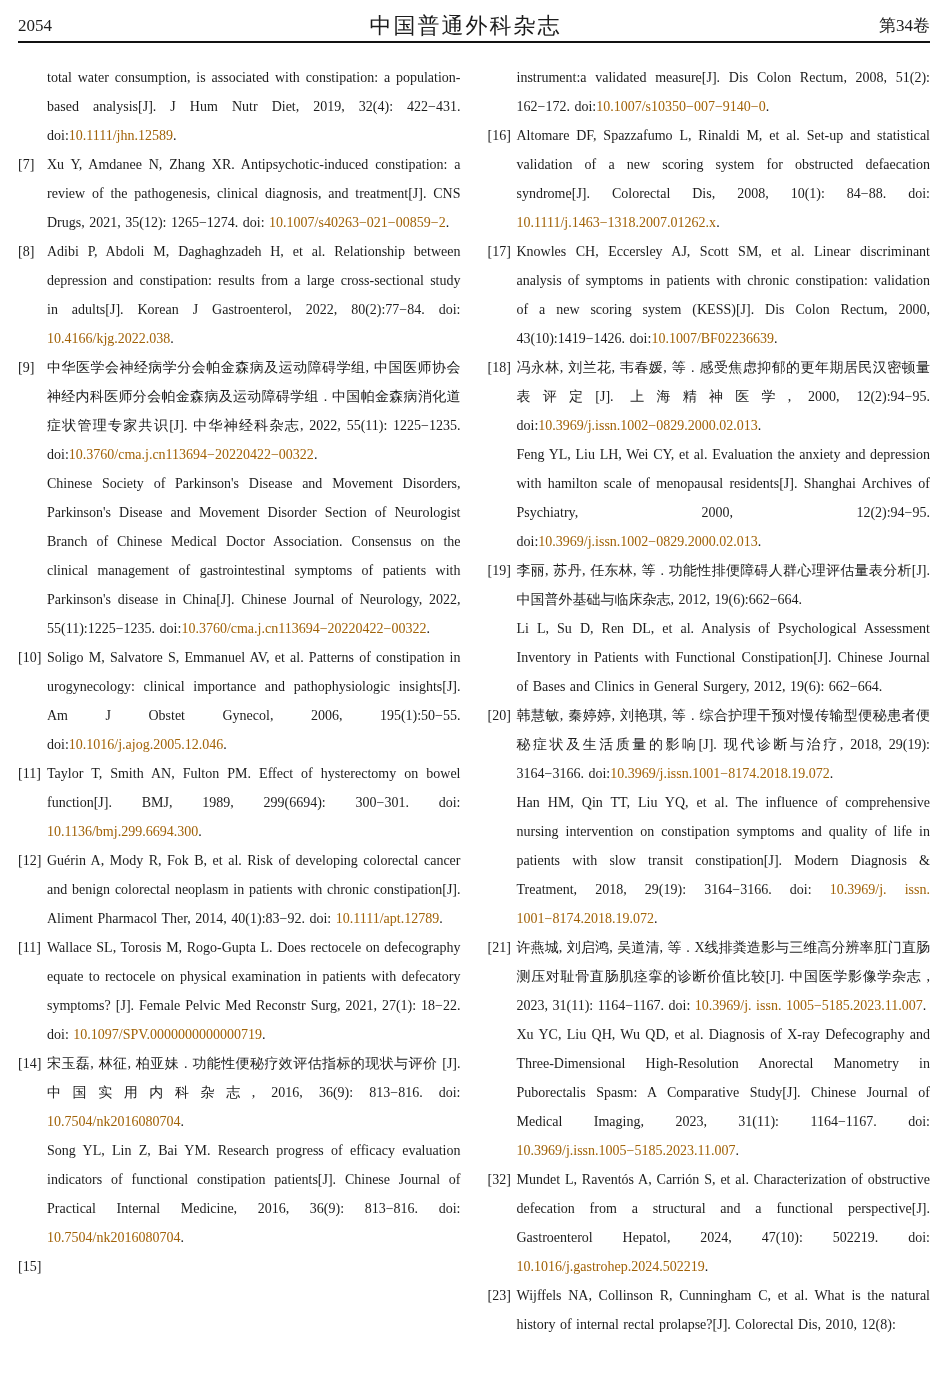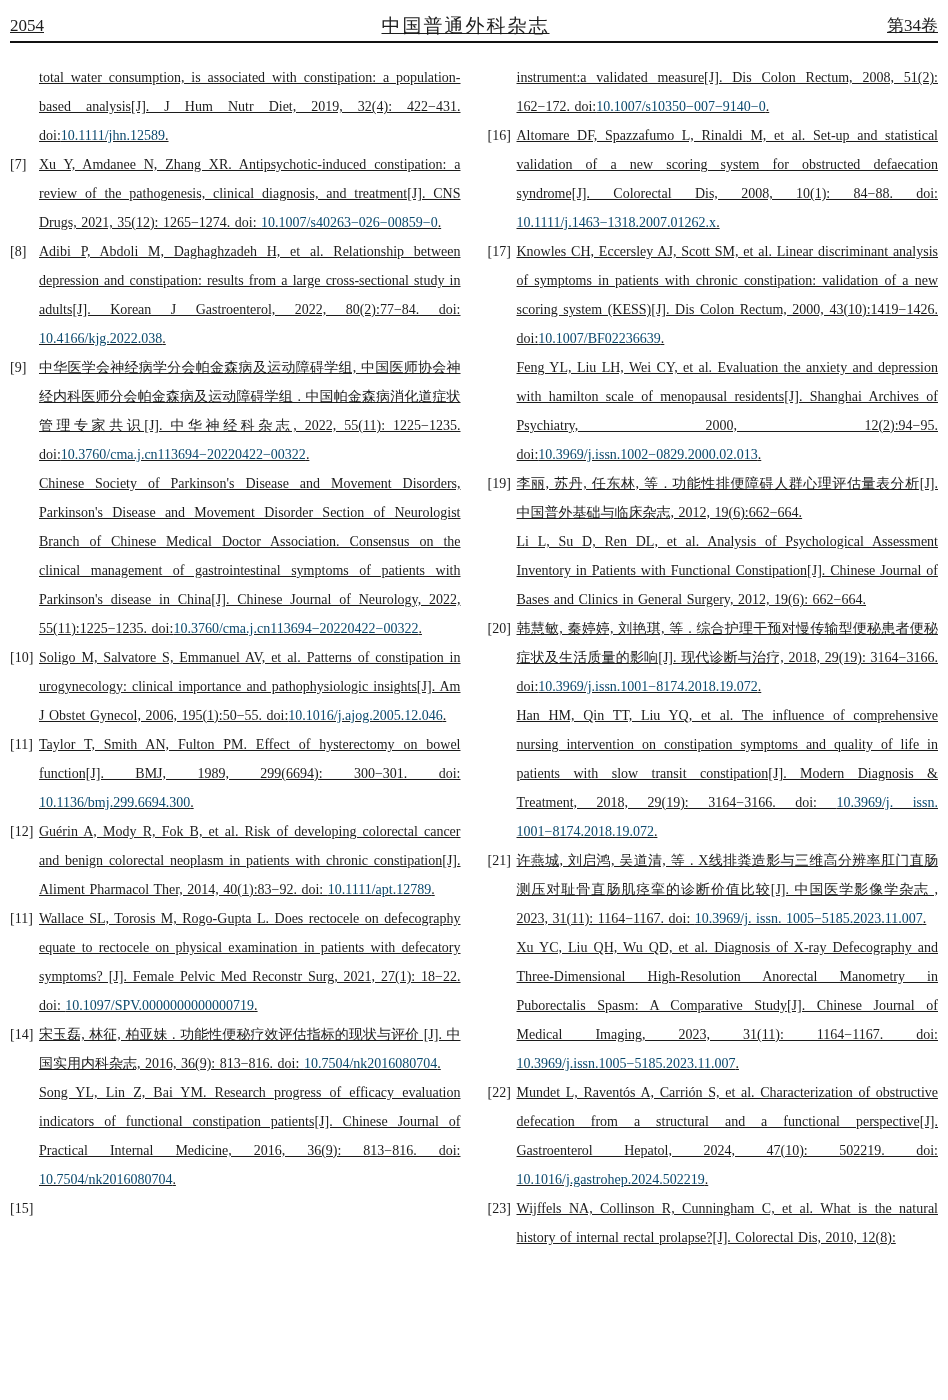--- a/index.html
+++ b/index.html
@@ -2,80 +2,81 @@
 <html><head>
 <meta charset="utf-8">
 <style>
   html, body { margin: 0; padding: 0; background: #ffffff; }
   body {
     width: 948px; height: 1400px; overflow: hidden;
     font-family: "Liberation Serif", "DejaVu Serif", serif;
     color: #1c1c1c;
     -webkit-font-smoothing: antialiased;
   }
-  .page { width: 948px; height: 1400px; box-sizing: border-box; padding: 0 10px; text-decoration: underline; }
+  .page { width: 948px; height: 1400px; box-sizing: border-box; padding: 0 18px; }
   .page-header {
     display: flex; align-items: flex-end; justify-content: space-between;
     padding-top: 16px; padding-bottom: 5px;
     border-bottom: 2px solid #111;
     font-size: 17px; line-height: 20px;
   }
-  .page-header .journal-title { font-size: 19px; letter-spacing: 2px; }
+  .page-header .journal-title { font-size: 22px; letter-spacing: 2px; }
   .columns {
     display: flex; gap: 27px; margin-top: 20px;
   }
   .col { width: 450.5px; }
   .ref {
     position: relative;
     padding-left: 29px;
     text-align: justify;
     font-size: 14px;
     line-height: 29px;
     word-spacing: 1px;
   }
   .ref-num {
     position: absolute; left: 0; top: 0;
     width: 29px; text-align: left;
   }
-  .doi-link { color: #0c4a6e; }
+  .doi-link { color: #a16207; }
   .seg { }
 </style>
 </head>
 <body>
 
 <div class="page">
   <header class="page-header">
     <span class="page-num">2054</span>
     <span class="journal-title">中国普通外科杂志</span>
     <span class="volume">第34卷</span>
   </header>
 
   <main class="columns">
     <div class="col" id="col-left">
         <div class="ref"><span class="seg">total water consumption, is associated with constipation: a population-based analysis[J]. J Hum Nutr Diet, 2019, 32(4): 422−431. doi:</span><span class="seg doi-link">10.1111/jhn.12589</span><span class="seg">.</span></div>
-        <div class="ref"><span class="ref-num">[7]</span><span class="seg">Xu Y, Amdanee N, Zhang XR. Antipsychotic-induced constipation: a review of the pathogenesis, clinical diagnosis, and treatment[J]. CNS Drugs, 2021, 35(12): 1265−1274. doi: </span><span class="seg doi-link">10.1007/s40263−026−00859−0</span><span class="seg">.</span></div>
+        <div class="ref"><span class="ref-num">[7]</span><span class="seg">Xu Y, Amdanee N, Zhang XR. Antipsychotic-induced constipation: a review of the pathogenesis, clinical diagnosis, and treatment[J]. CNS Drugs, 2021, 35(12): 1265−1274. doi: </span><span class="seg doi-link">10.1007/s40263−021−00859−2</span><span class="seg">.</span></div>
         <div class="ref"><span class="ref-num">[8]</span><span class="seg">Adibi P, Abdoli M, Daghaghzadeh H, et al. Relationship between depression and constipation: results from a large cross-sectional study in adults[J]. Korean J Gastroenterol, 2022, 80(2):77−84. doi: </span><span class="seg doi-link">10.4166/kjg.2022.038</span><span class="seg">.</span></div>
         <div class="ref"><span class="ref-num">[9]</span><span class="seg">中华医学会神经病学分会帕金森病及运动障碍学组, 中国医师协会神经内科医师分会帕金森病及运动障碍学组 . 中国帕金森病消化道症状管理专家共识[J]. 中华神经科杂志, 2022, 55(11): 1225−1235. doi:</span><span class="seg doi-link">10.3760/cma.j.cn113694−20220422−00322</span><span class="seg">.</span></div>
         <div class="ref"><span class="seg">Chinese Society of Parkinson's Disease and Movement Disorders, Parkinson's Disease and Movement Disorder Section of Neurologist Branch of Chinese Medical Doctor Association. Consensus on the clinical management of gastrointestinal symptoms of patients with Parkinson's disease in China[J]. Chinese Journal of Neurology, 2022, 55(11):1225−1235. doi:</span><span class="seg doi-link">10.3760/cma.j.cn113694−20220422−00322</span><span class="seg">.</span></div>
         <div class="ref"><span class="ref-num">[10]</span><span class="seg">Soligo M, Salvatore S, Emmanuel AV, et al. Patterns of constipation in urogynecology: clinical importance and pathophysiologic insights[J]. Am J Obstet Gynecol, 2006, 195(1):50−55. doi:</span><span class="seg doi-link">10.1016/j.ajog.2005.12.046</span><span class="seg">.</span></div>
         <div class="ref"><span class="ref-num">[11]</span><span class="seg">Taylor T, Smith AN, Fulton PM. Effect of hysterectomy on bowel function[J]. BMJ, 1989, 299(6694): 300−301. doi: </span><span class="seg doi-link">10.1136/bmj.299.6694.300</span><span class="seg">.</span></div>
         <div class="ref"><span class="ref-num">[12]</span><span class="seg">Guérin A, Mody R, Fok B, et al. Risk of developing colorectal cancer and benign colorectal neoplasm in patients with chronic constipation[J]. Aliment Pharmacol Ther, 2014, 40(1):83−92. doi: </span><span class="seg doi-link">10.1111/apt.12789</span><span class="seg">.</span></div>
         <div class="ref"><span class="ref-num">[11]</span><span class="seg">Wallace SL, Torosis M, Rogo-Gupta L. Does rectocele on defecography equate to rectocele on physical examination in patients with defecatory symptoms? [J]. Female Pelvic Med Reconstr Surg, 2021, 27(1): 18−22. doi: </span><span class="seg doi-link">10.1097/SPV.0000000000000719</span><span class="seg">.</span></div>
         <div class="ref"><span class="ref-num">[14]</span><span class="seg">宋玉磊, 林征, 柏亚妹 . 功能性便秘疗效评估指标的现状与评价 [J]. 中国实用内科杂志, 2016, 36(9): 813−816. doi: </span><span class="seg doi-link">10.7504/nk2016080704</span><span class="seg">.</span></div>
         <div class="ref"><span class="seg">Song YL, Lin Z, Bai YM. Research progress of efficacy evaluation indicators of functional constipation patients[J]. Chinese Journal of Practical Internal Medicine, 2016, 36(9): 813−816. doi: </span><span class="seg doi-link">10.7504/nk2016080704</span><span class="seg">.</span></div>
         <div class="ref"><span class="ref-num">[15]</span></div>
       </div>
     <div class="col" id="col-right">
         <div class="ref"><span class="seg">instrument:a validated measure[J]. Dis Colon Rectum, 2008, 51(2): 162−172. doi:</span><span class="seg doi-link">10.1007/s10350−007−9140−0</span><span class="seg">.</span></div>
         <div class="ref"><span class="ref-num">[16]</span><span class="seg">Altomare DF, Spazzafumo L, Rinaldi M, et al. Set-up and statistical validation of a new scoring system for obstructed defaecation syndrome[J]. Colorectal Dis, 2008, 10(1): 84−88. doi: </span><span class="seg doi-link">10.1111/j.1463−1318.2007.01262.x</span><span class="seg">.</span></div>
         <div class="ref"><span class="ref-num">[17]</span><span class="seg">Knowles CH, Eccersley AJ, Scott SM, et al. Linear discriminant analysis of symptoms in patients with chronic constipation: validation of a new scoring system (KESS)[J]. Dis Colon Rectum, 2000, 43(10):1419−1426. doi:</span><span class="seg doi-link">10.1007/BF02236639</span><span class="seg">.</span></div>
+        <div class="ref"><span class="ref-num">[18]</span><span class="seg">冯永林, 刘兰花, 韦春媛, 等 . 感受焦虑抑郁的更年期居民汉密顿量表评定[J]. 上海精神医学, 2000, 12(2):94−95. doi:</span><span class="seg doi-link">10.3969/j.issn.1002−0829.2000.02.013</span><span class="seg">.</span></div>
         <div class="ref"><span class="seg">Feng YL, Liu LH, Wei CY, et al. Evaluation the anxiety and depression with hamilton scale of menopausal residents[J]. Shanghai Archives of Psychiatry, 2000, 12(2):94−95. doi:</span><span class="seg doi-link">10.3969/j.issn.1002−0829.2000.02.013</span><span class="seg">.</span></div>
         <div class="ref"><span class="ref-num">[19]</span><span class="seg">李丽, 苏丹, 任东林, 等 . 功能性排便障碍人群心理评估量表分析[J]. 中国普外基础与临床杂志, 2012, 19(6):662−664.</span></div>
         <div class="ref"><span class="seg">Li L, Su D, Ren DL, et al. Analysis of Psychological Assessment Inventory in Patients with Functional Constipation[J]. Chinese Journal of Bases and Clinics in General Surgery, 2012, 19(6): 662−664.</span></div>
         <div class="ref"><span class="ref-num">[20]</span><span class="seg">韩慧敏, 秦婷婷, 刘艳琪, 等 . 综合护理干预对慢传输型便秘患者便秘症状及生活质量的影响[J]. 现代诊断与治疗, 2018, 29(19): 3164−3166. doi:</span><span class="seg doi-link">10.3969/j.issn.1001−8174.2018.19.072</span><span class="seg">.</span></div>
         <div class="ref"><span class="seg">Han HM, Qin TT, Liu YQ, et al. The influence of comprehensive nursing intervention on constipation symptoms and quality of life in patients with slow transit constipation[J]. Modern Diagnosis &amp; Treatment, 2018, 29(19): 3164−3166. doi: </span><span class="seg doi-link">10.3969/j. issn. 1001−8174.2018.19.072</span><span class="seg">.</span></div>
         <div class="ref"><span class="ref-num">[21]</span><span class="seg">许燕城, 刘启鸿, 吴道清, 等 . X线排粪造影与三维高分辨率肛门直肠测压对耻骨直肠肌痉挛的诊断价值比较[J]. 中国医学影像学杂志 , 2023, 31(11): 1164−1167. doi: </span><span class="seg doi-link">10.3969/j. issn. 1005−5185.2023.11.007</span><span class="seg">.</span></div>
         <div class="ref"><span class="seg">Xu YC, Liu QH, Wu QD, et al. Diagnosis of X-ray Defecography and Three-Dimensional High-Resolution Anorectal Manometry in Puborectalis Spasm: A Comparative Study[J]. Chinese Journal of Medical Imaging, 2023, 31(11): 1164−1167. doi: </span><span class="seg doi-link">10.3969/j.issn.1005−5185.2023.11.007</span><span class="seg">.</span></div>
-        <div class="ref"><span class="ref-num">[22]</span><span class="seg">Mundet L, Raventós A, Carrión S, et al. Characterization of obstructive defecation from a structural and a functional perspective[J]. Gastroenterol Hepatol, 2024, 47(10): 502219. doi: </span><span class="seg doi-link">10.1016/j.gastrohep.2024.502219</span><span class="seg">.</span></div>
+        <div class="ref"><span class="ref-num">[32]</span><span class="seg">Mundet L, Raventós A, Carrión S, et al. Characterization of obstructive defecation from a structural and a functional perspective[J]. Gastroenterol Hepatol, 2024, 47(10): 502219. doi: </span><span class="seg doi-link">10.1016/j.gastrohep.2024.502219</span><span class="seg">.</span></div>
         <div class="ref"><span class="ref-num">[23]</span><span class="seg">Wijffels NA, Collinson R, Cunningham C, et al. What is the natural history of internal rectal prolapse?[J]. Colorectal Dis, 2010, 12(8):</span></div>
       </div>
   </main>
 </div>
 
 </body></html>

